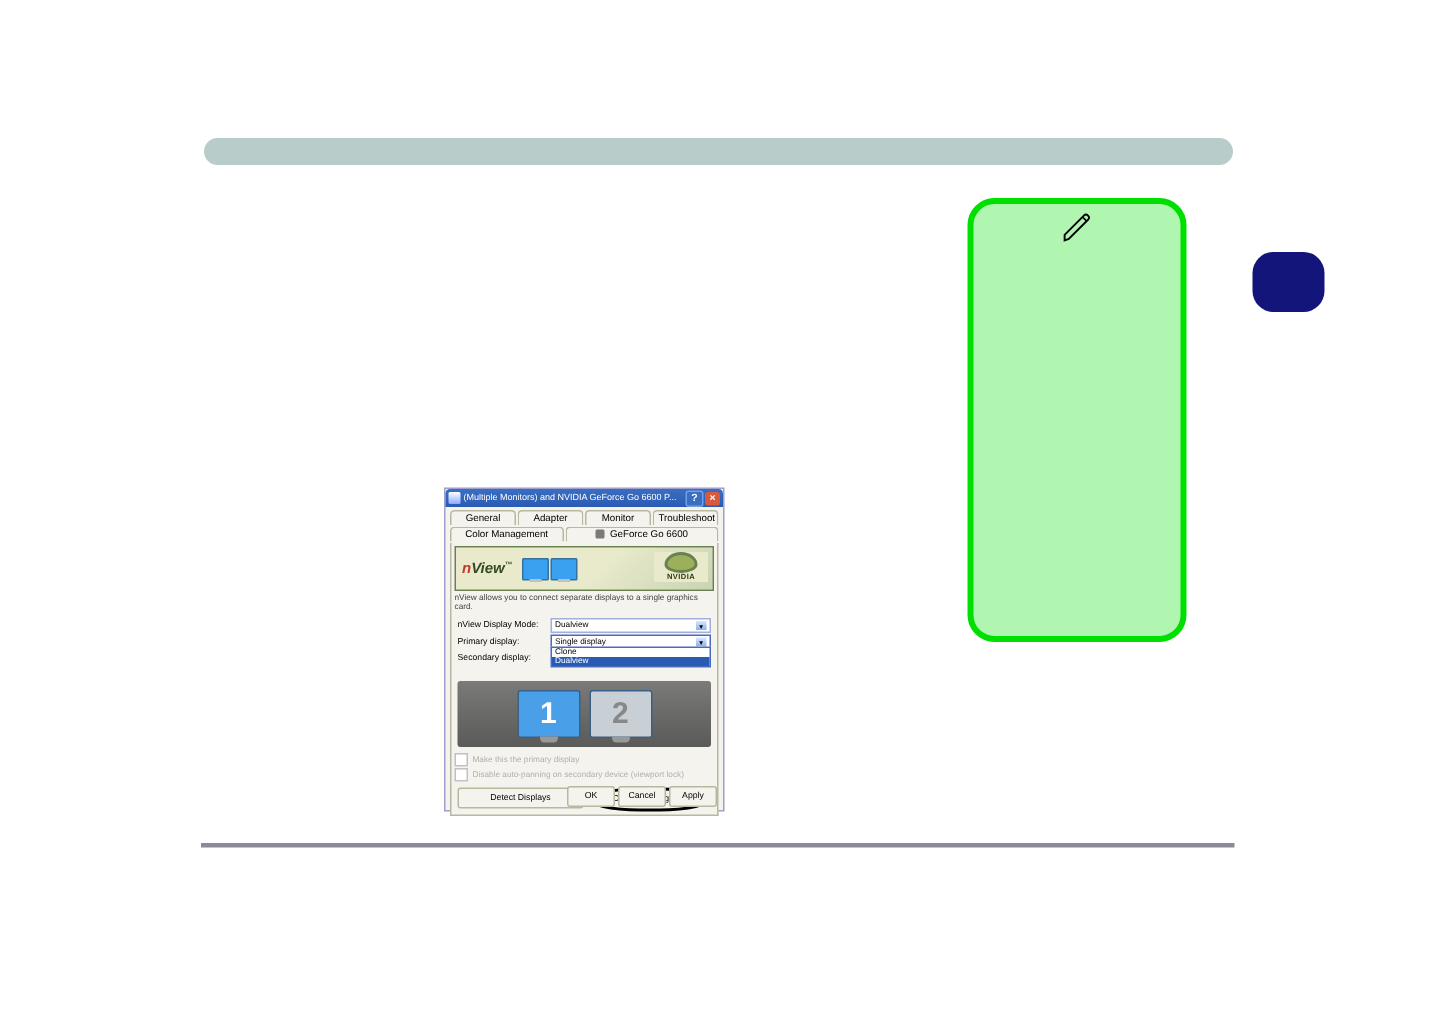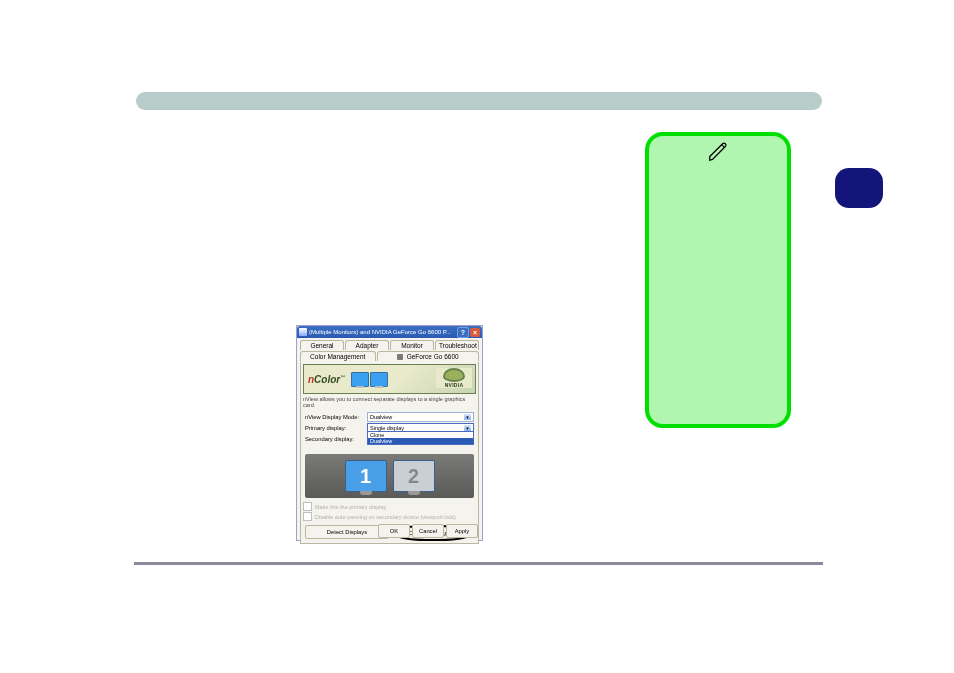--- a/index.html
+++ b/index.html
@@ -220,21 +220,21 @@
       <div class="tab active" style="flex:1.4">
         <span class="tab-gfx-icon"></span>
         <span>GeForce Go 6600</span>
       </div>
     </div>
   </div>
 
   <div class="tab-body">
     <div class="nview-banner">
       <span class="nview-text">
-        <span class="nview-n">n</span><span>Color</span><span style="font-size:5px;vertical-align:top">™</span>
+        <span class="nview-n">n</span><span>View</span><span style="font-size:5px;vertical-align:top">™</span>
       </span>
       <div class="nview-monitors">
         <div class="nview-mon"></div>
           <div class="nview-mon"></div>
       </div>
       <div class="nvidia-eye">
         <div class="eye-swirl"></div>
         <div class="nvidia-word">NVIDIA</div>
       </div>
     </div>

